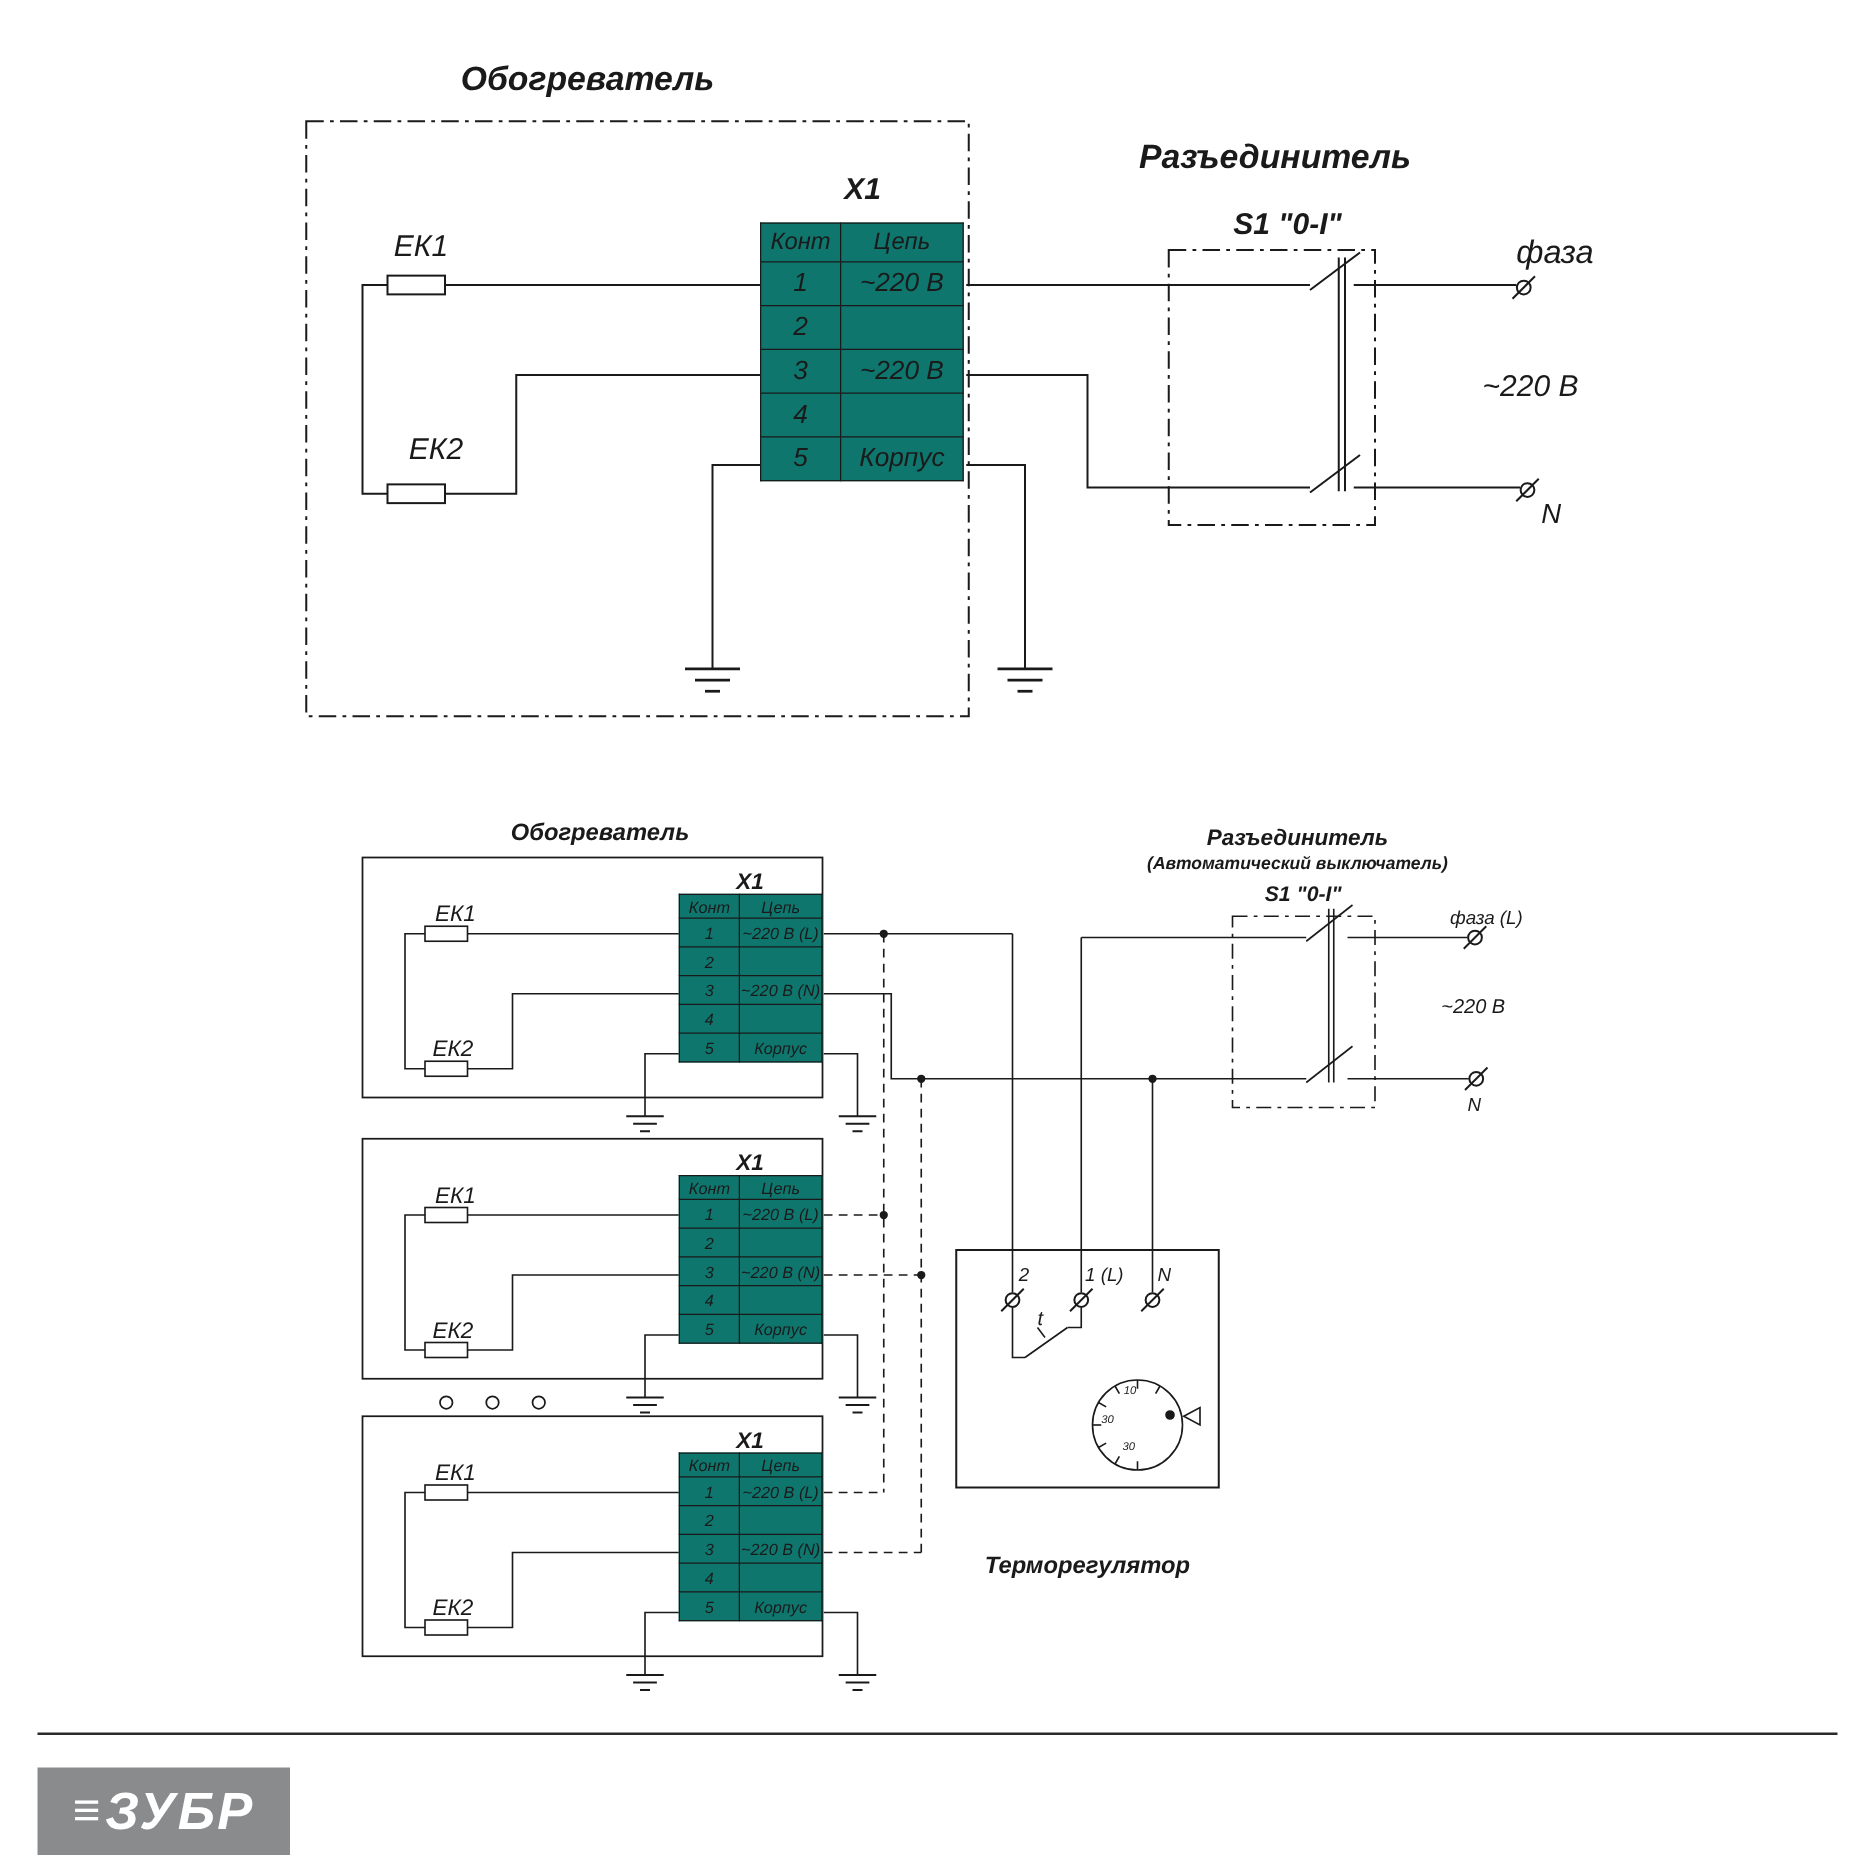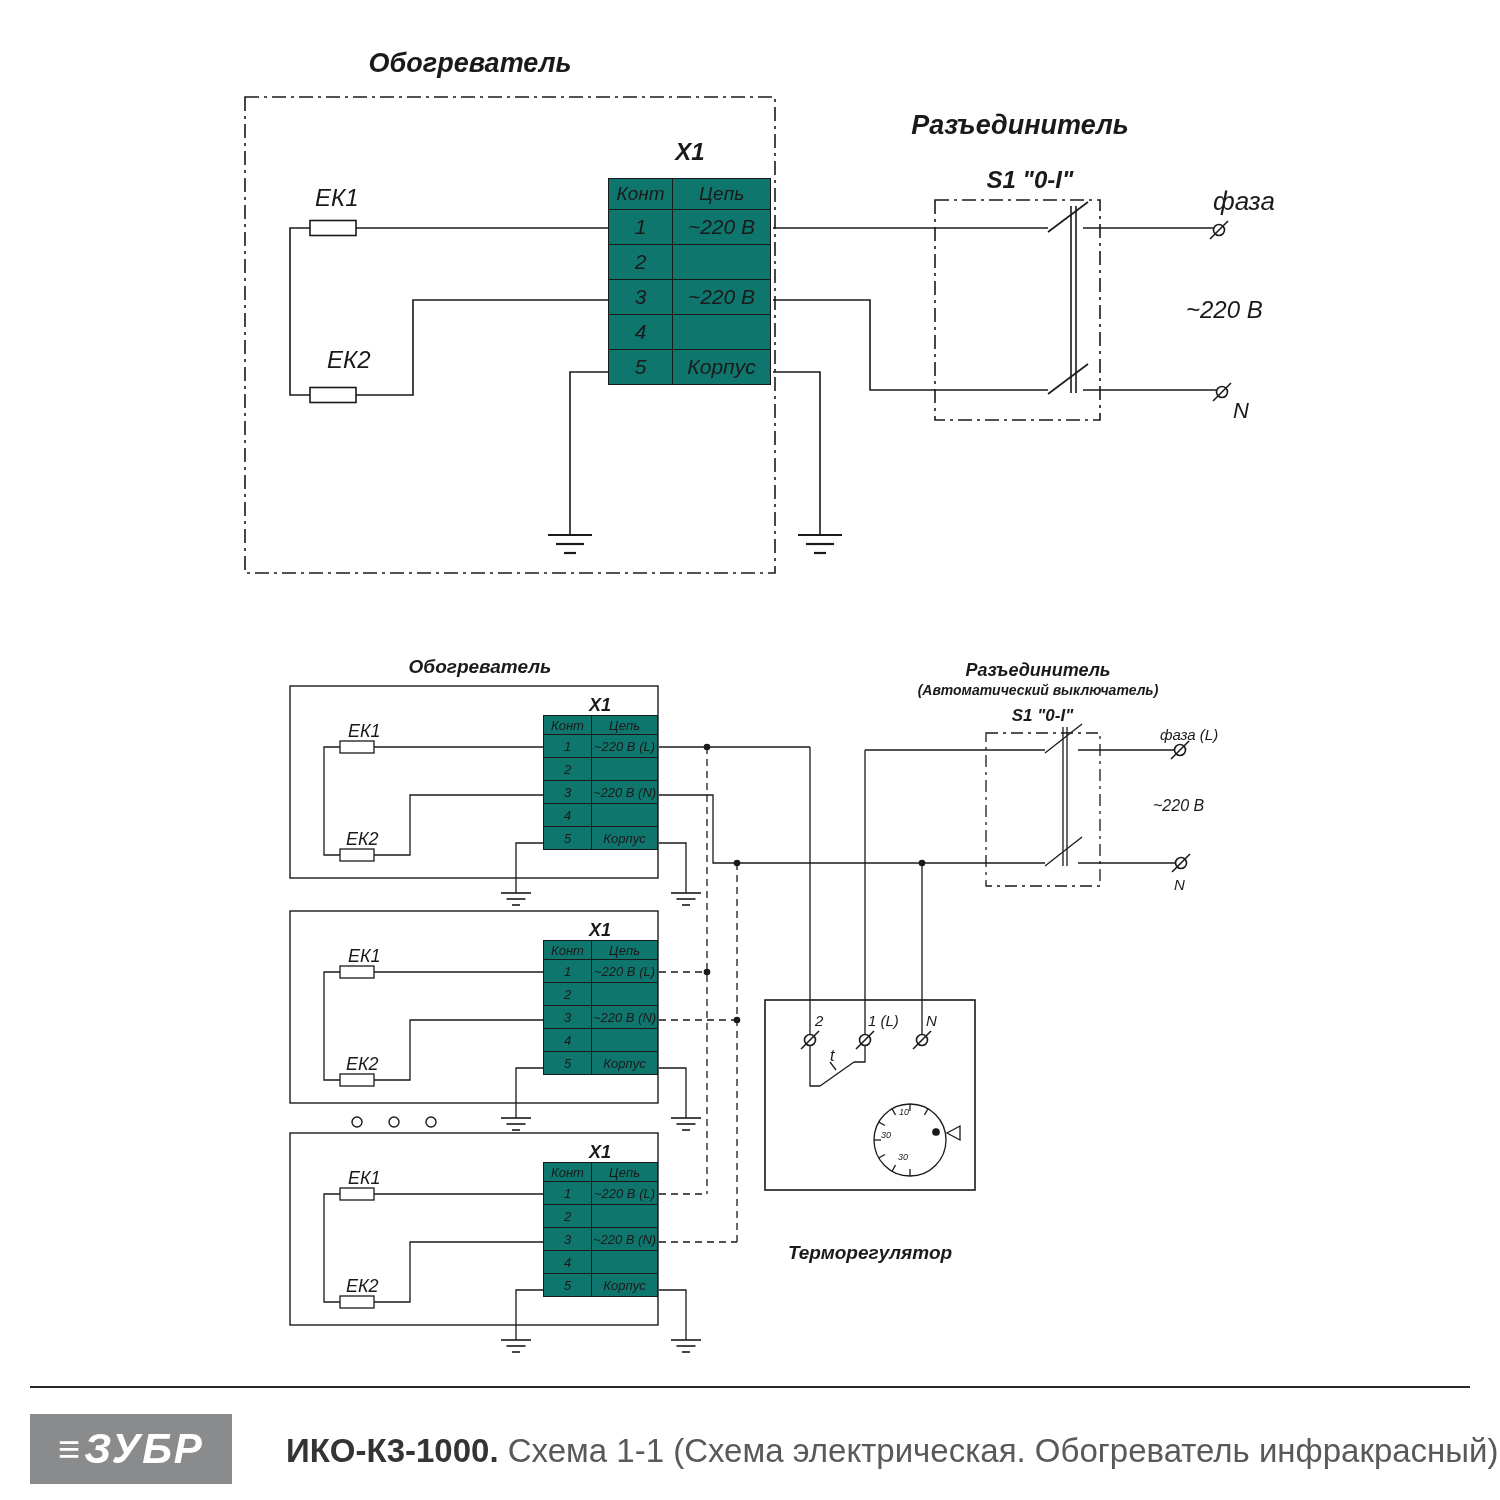--- a/index.html
+++ b/index.html
@@ -360,18 +360,14 @@
   </tbody>
     </table>
 
   <div class="divider"></div>
 
   <div class="logo-box">
     <span class="logo-glyph">≡</span>
     <span class="logo-text">ЗУБР</span>
   </div>
 
-  <div class="footer-line">
-    <span class="footer-model">ИКО-К3-1000.</span>
-    <span class="footer-desc">Схема 1-1 (Схема электрическая. Обогреватель инфракрасный)</span>
-  </div>
 
 </div>
 
 </body></html>

